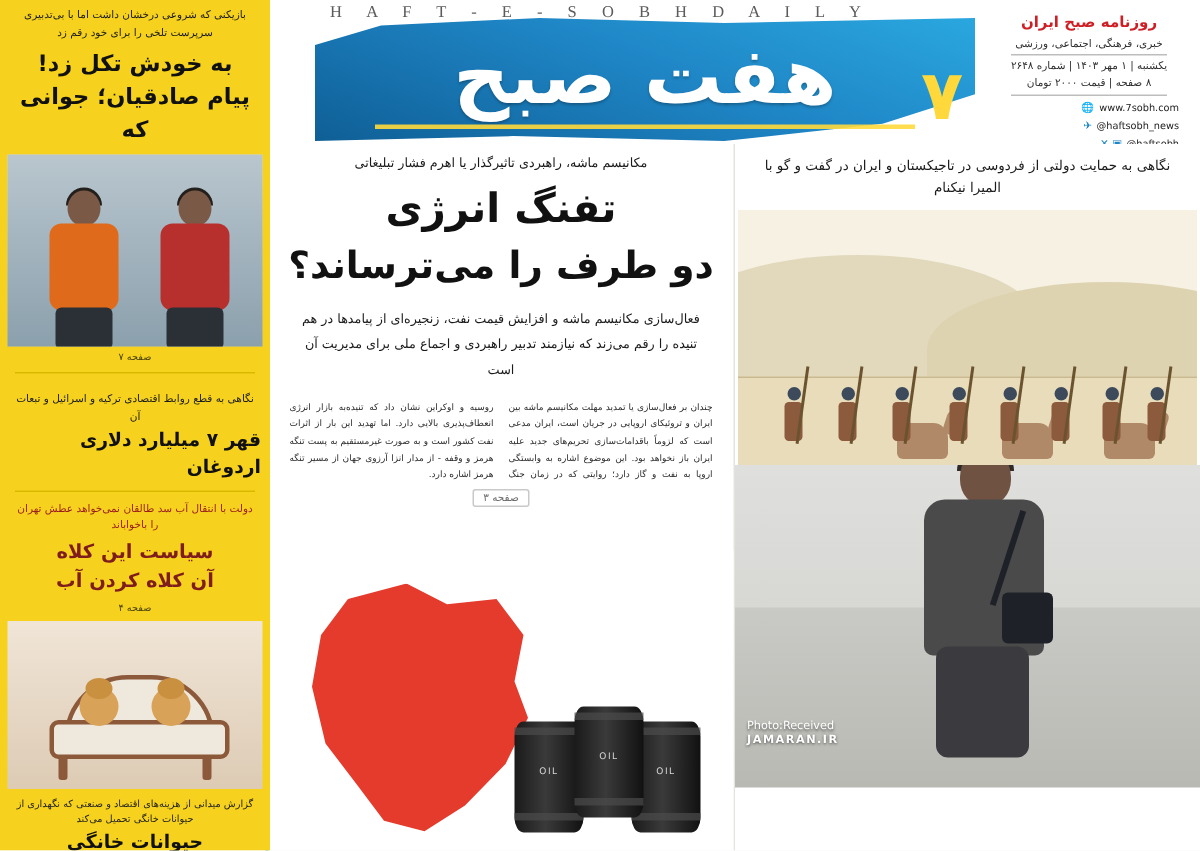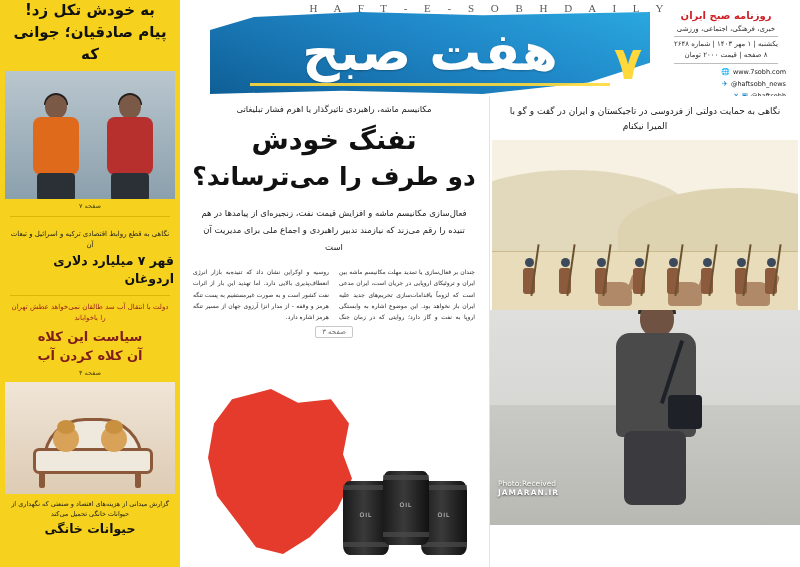--- a/index.html
+++ b/index.html
@@ -26,26 +26,27 @@
     position: absolute;
     top: 0; right: 0;
     width: 620px;
     height: 96px;
     background: #ffffff;
     overflow: hidden;
   }
   .banner-latin {
     position: absolute;
     top: 2px; left: 0; right: 0;
-    text-align: center;
+    text-align: left;
     font-family: "Liberation Serif", serif;
     font-size: 11px;
     letter-spacing: 7px;
     color: #5b5b5b;
     direction: ltr;
+    padding-left: 40px;
   }
   .masthead-shape {
     position: absolute;
     top: 12px;
     right: 150px;
     width: 440px;
     height: 82px;
   }
   .masthead-swoosh {
     position: absolute;
@@ -560,21 +561,21 @@
     </div>
     <div class="photo-credit">
       <div>Photo:Received</div>
       <div class="site">JAMARAN.IR</div>
     </div>
   </div>
 
   <div class="center-col">
     <div class="c-kicker">مکانیسم ماشه، راهبردی تاثیرگذار یا اهرم فشار تبلیغاتی</div>
     <div class="c-title">
-      <div>تفنگ خودش</div>
+      <div>تفنگ انرژی</div>
       <div class="l2">دو طرف را می‌ترساند؟</div>
     </div>
     <div class="c-lede">فعال‌سازی مکانیسم ماشه و افزایش قیمت نفت، زنجیره‌ای از پیامدها در هم تنیده را رقم می‌زند که نیازمند تدبیر راهبردی و اجماع ملی برای مدیریت آن است</div>
     <div class="c-body">چندان بر فعال‌سازی یا تمدید مهلت مکانیسم ماشه بین ایران و تروئیکای اروپایی در جریان است، ایران مدعی است که لزوماً باقدامات‌سازی تحریم‌های جدید علیه ایران باز نخواهد بود. این موضوع اشاره به وابستگی اروپا به نفت و گاز دارد؛ روایتی که در زمان جنگ روسیه و اوکراین نشان داد که تنیده‌به بازار انرژی انعطاف‌پذیری بالایی دارد. اما تهدید این بار از اثرات نفت کشور است و به صورت غیرمستقیم به پست تنگه هرمز و وقفه - از مدار انزا آرزوی جهان از مسیر تنگه هرمز اشاره دارد.</div>
     <div class="c-page"><span>صفحه ۳</span></div>
 
     <div class="map-wrap">
       <div class="iran-map"></div>
       <div class="barrels">
         <div class="barrel b3">
@@ -585,20 +586,21 @@
           </div>
         <div class="barrel b2">
             <div class="label">OIL</div>
           </div>
       </div>
     </div>
   </div>
 
   <div class="sidebar">
 
+    <div class="sb-note">بازیکنی که شروعی درخشان داشت اما با بی‌تدبیری سرپرست تلخی را برای خود رقم زد</div>
     <div class="sb-title">
       <div>به خودش تکل زد!</div>
       <div>پیام صادقیان؛ جوانی که</div>
     </div>
 
     <div class="sb-photo">
       <div class="p-bg"></div>
       <div class="man a">
         <div class="hair"></div>
           <div class="h"></div>

